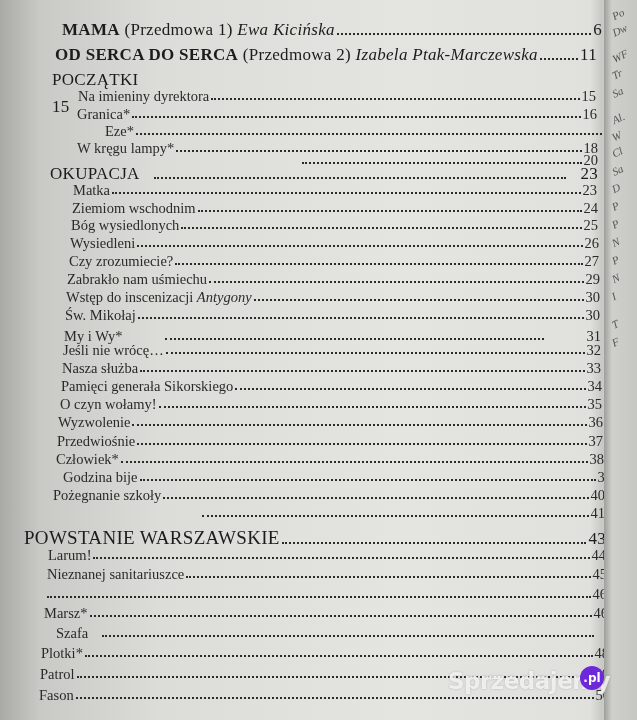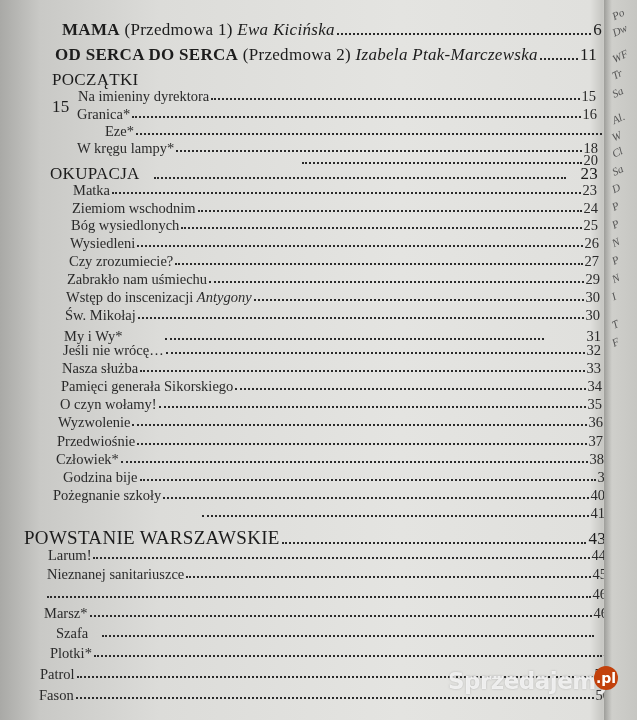--- a/index.html
+++ b/index.html
@@ -41,24 +41,24 @@
     transform: rotate(-25deg); left: 8px;
   }
   .watermark {
     position: absolute; left: 448px; top: 668px;
     font-family: "DejaVu Sans", sans-serif; font-weight: bold;
     font-size: 23px; color: rgba(255,255,255,0.78);
     letter-spacing: -0.5px;
     text-shadow: 0 0 2px rgba(120,120,120,0.5);
   }
   .wm-badge {
-    position: absolute; left: 594px; top: 666px;
+    position: absolute; left: 580px; top: 666px;
     width: 24px; height: 24px; border-radius: 50%;
-    background: #c2410c; color: #fff;
-    font-family: "DejaVu Sans", sans-serif; font-weight: bold; font-size: 14px;
+    background: #6d28d9; color: #fff;
+    font-family: "DejaVu Sans", sans-serif; font-weight: bold; font-size: 12px;
     display: flex; align-items: center; justify-content: center;
   }
 </style>
 </head>
 <body>
 
 <div class="page">
 
   <div class="row sec" style="left:62px; top:20px; width:540px;">
     <span class="title"><b>MAMA</b> <span>(Przedmowa 1)</span> <i>Ewa Kicińska</i></span>
@@ -225,21 +225,21 @@
   <div class="row item" style="left:44px; top:605px; width:564px;">
       <span class="title">Marsz*</span>
       <span class="dots"></span>
       <span class="num">46</span>
     </div>
   <div class="row item" style="left:56px; top:625px; width:566px;gap:12px;">
       <span class="title">Szafa</span>
       <span class="dots"></span>
       <span class="num">47</span>
     </div>
-  <div class="row item" style="left:41px; top:645px; width:568px;margin-left:9px;">
+  <div class="row item" style="left:41px; top:645px; width:568px;">
       <span class="title">Plotki*</span>
       <span class="dots"></span>
       <span class="num">48</span>
     </div>
   <div class="row item" style="left:40px; top:666px; width:569px;">
       <span class="title">Patrol</span>
       <span class="dots"></span>
       <span class="num">50</span>
     </div>
   <div class="row item" style="left:39px; top:687px; width:571px;">

